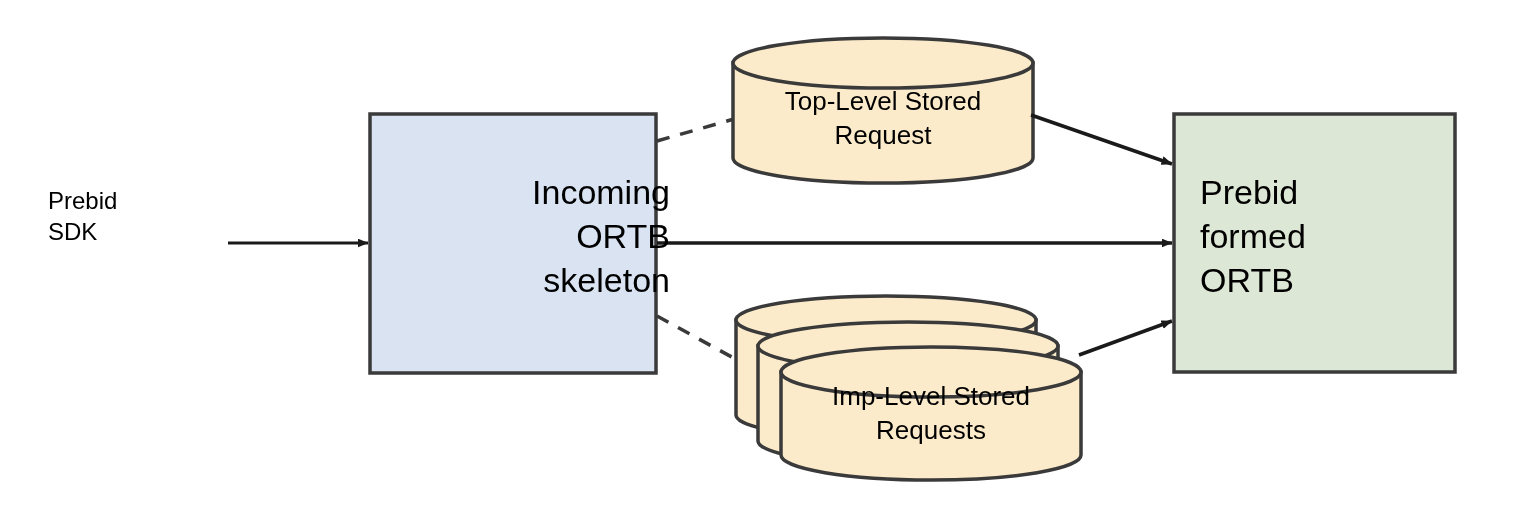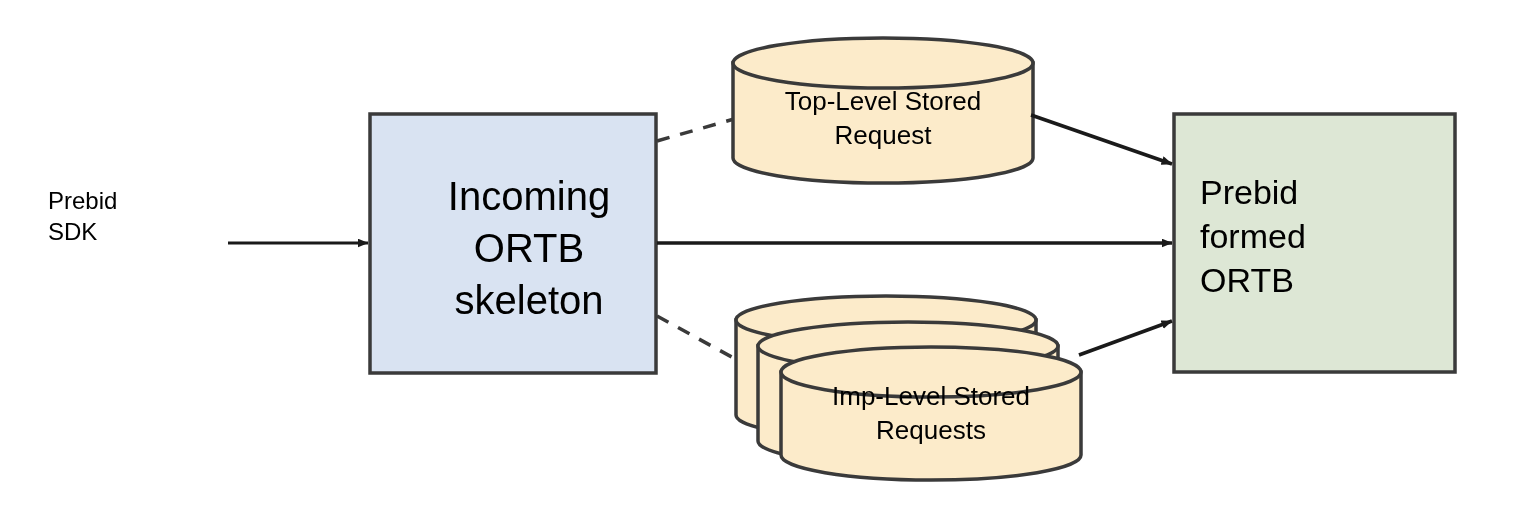--- a/index.html
+++ b/index.html
@@ -32,25 +32,25 @@
   
   #prebid-sdk-label {
     left: 48px;
     top: 185px;
     width: 190px;
     font-size: 24px;
     text-align: left;
   }
   
   #incoming-ortb-label {
-    left: 404px;
+    left: 420px;
     top: 170px;
     width: 250px;
-    font-size: 40px;
-    text-align: center;
+    font-size: 34px;
+    text-align: right;
   }
   
   #fully-formed-label {
     left: 1200px;
     top: 170px;
     width: 250px;
     font-size: 34px;
     text-align: left;
   }
   

